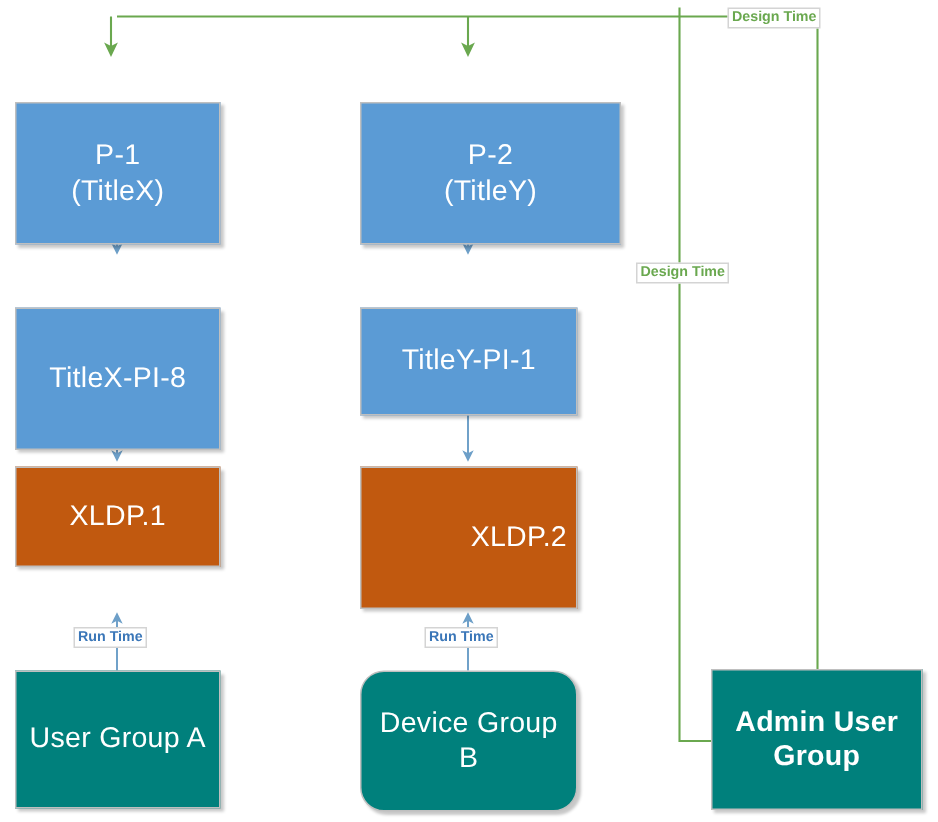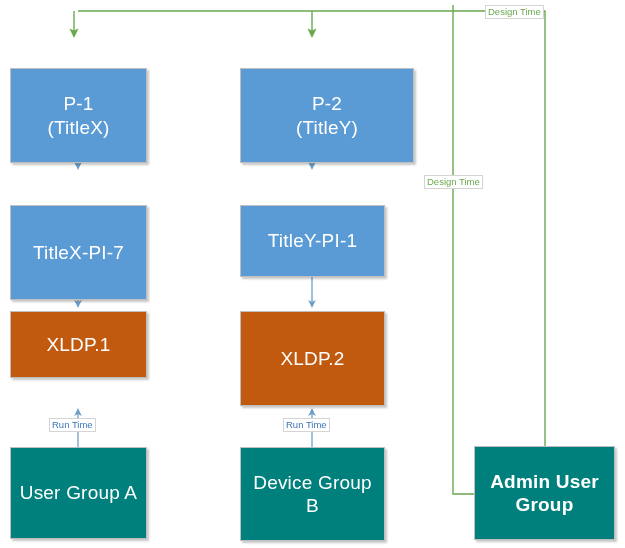--- a/index.html
+++ b/index.html
@@ -44,20 +44,21 @@
 
   .edge-label {
     position: absolute;
     background: #ffffff;
     border: 1px solid #d4d4d4;
     font-size: 9.5px;
     line-height: 12px;
     padding: 0px 2px;
     white-space: nowrap;
     user-select: none;
+    font-weight: bold;
   }
   .edge-label.blue-lbl  { color: #3a76b8; }
   .edge-label.green-lbl { color: #6aa84f; }
 
   svg.wires {
     position: absolute;
     left: 0;
     top: 0;
     width: 625px;
     height: 548px;
@@ -104,40 +105,40 @@
     <span class="node-label">P-1
 (TitleX)</span>
   </div>
 
   <div class="node blue" style="left:240px; top:36px; width:174px; height:95px;">
     <span class="node-label">P-2
 (TitleY)</span>
   </div>
 
   <div class="node blue" style="left:10px; top:173px; width:137px; height:95px;">
-    <span class="node-label">TitleX-PI-7</span>
+    <span class="node-label">TitleX-PI-8</span>
   </div>
 
   <div class="node blue" style="left:240px; top:173px; width:145px; height:72px;justify-content:center;">
     <span class="node-label">TitleY-PI-1</span>
   </div>
 
   <div class="node orange" style="left:10px; top:311px; width:137px; height:67px;">
     <span class="node-label">XLDP.1</span>
   </div>
 
-  <div class="node orange" style="left:240px; top:311px; width:145px; height:95px;">
+  <div class="node orange" style="left:240px; top:311px; width:145px; height:95px;justify-content:flex-end;">
     <span class="node-label">XLDP.2</span>
   </div>
 
   <div class="node teal" style="left:10px; top:447px; width:137px; height:92px;">
     <span class="node-label">User Group A</span>
   </div>
 
-  <div class="node teal" style="left:240px; top:447px; width:145px; height:94px;">
+  <div class="node teal" style="left:240px; top:447px; width:145px; height:94px;border-radius:16px;">
     <span class="node-label">Device Group B</span>
   </div>
 
   <div class="node teal" style="left:474px; top:446px; width:141px; height:94px;font-weight:bold;">
     <span class="node-label">Admin User
 Group</span>
   </div>
 
   <div class="edge-label green-lbl" style="left:485px; top:5px;">
     <span>Design Time</span>

